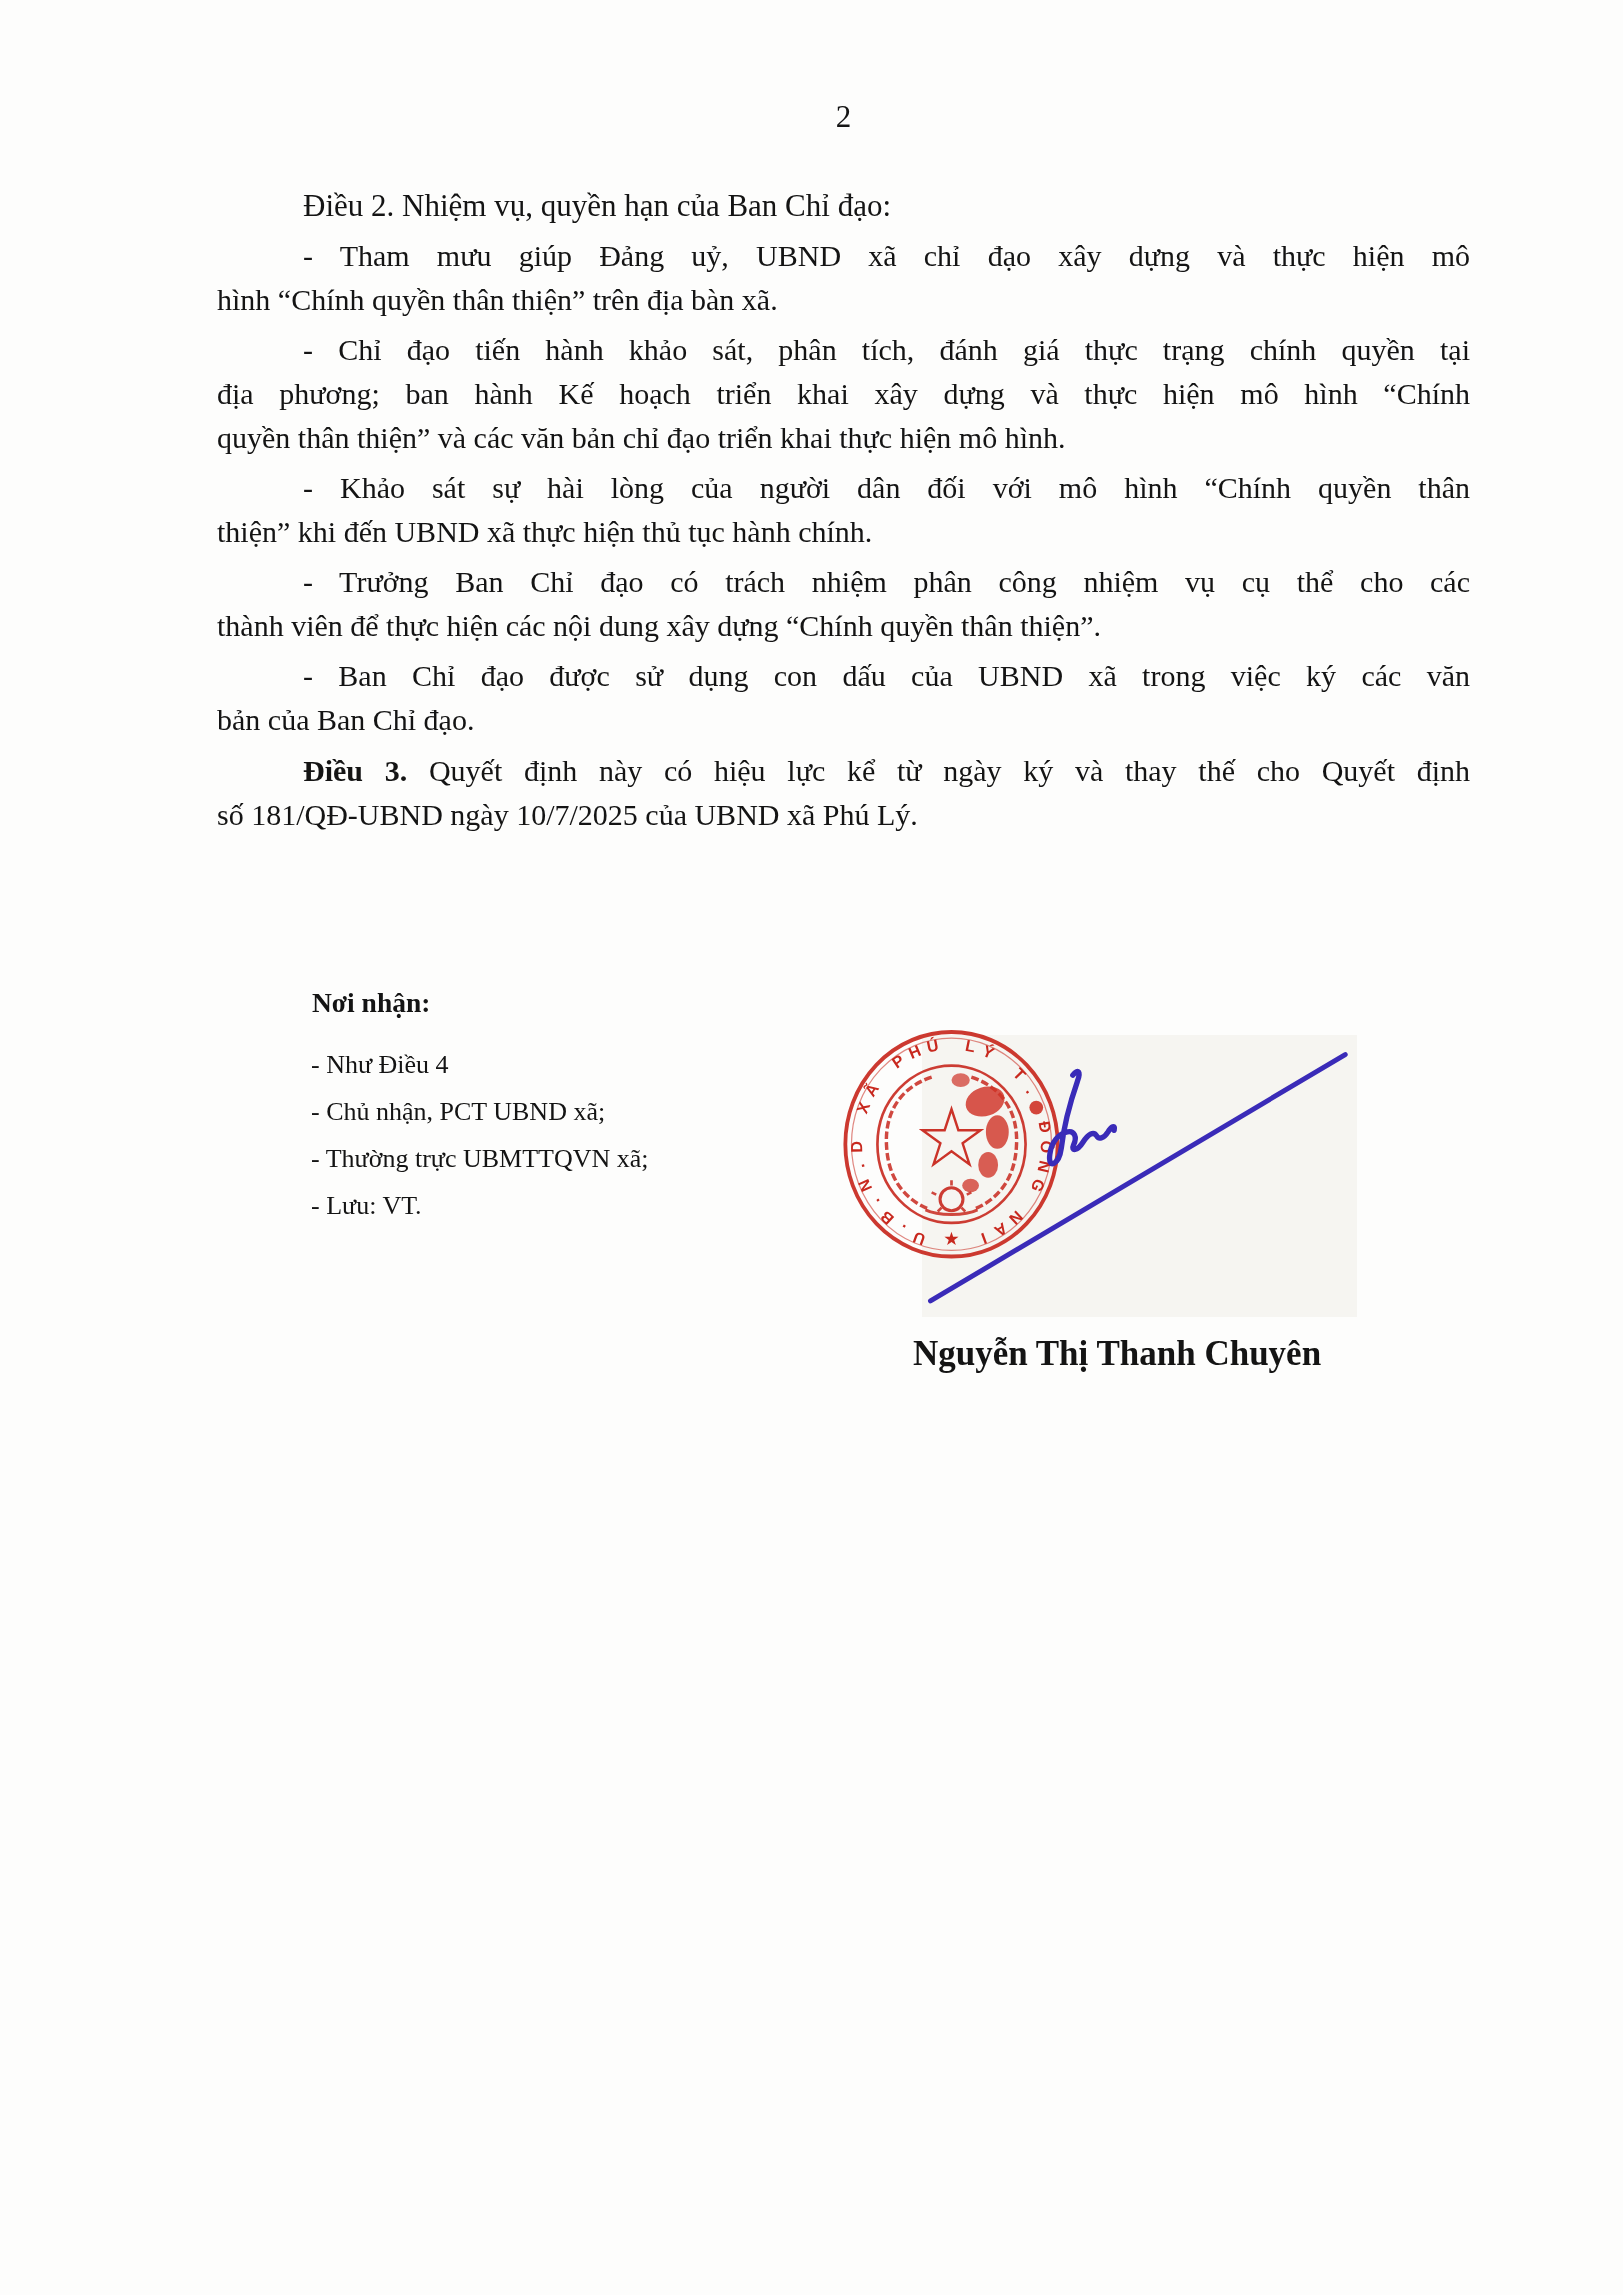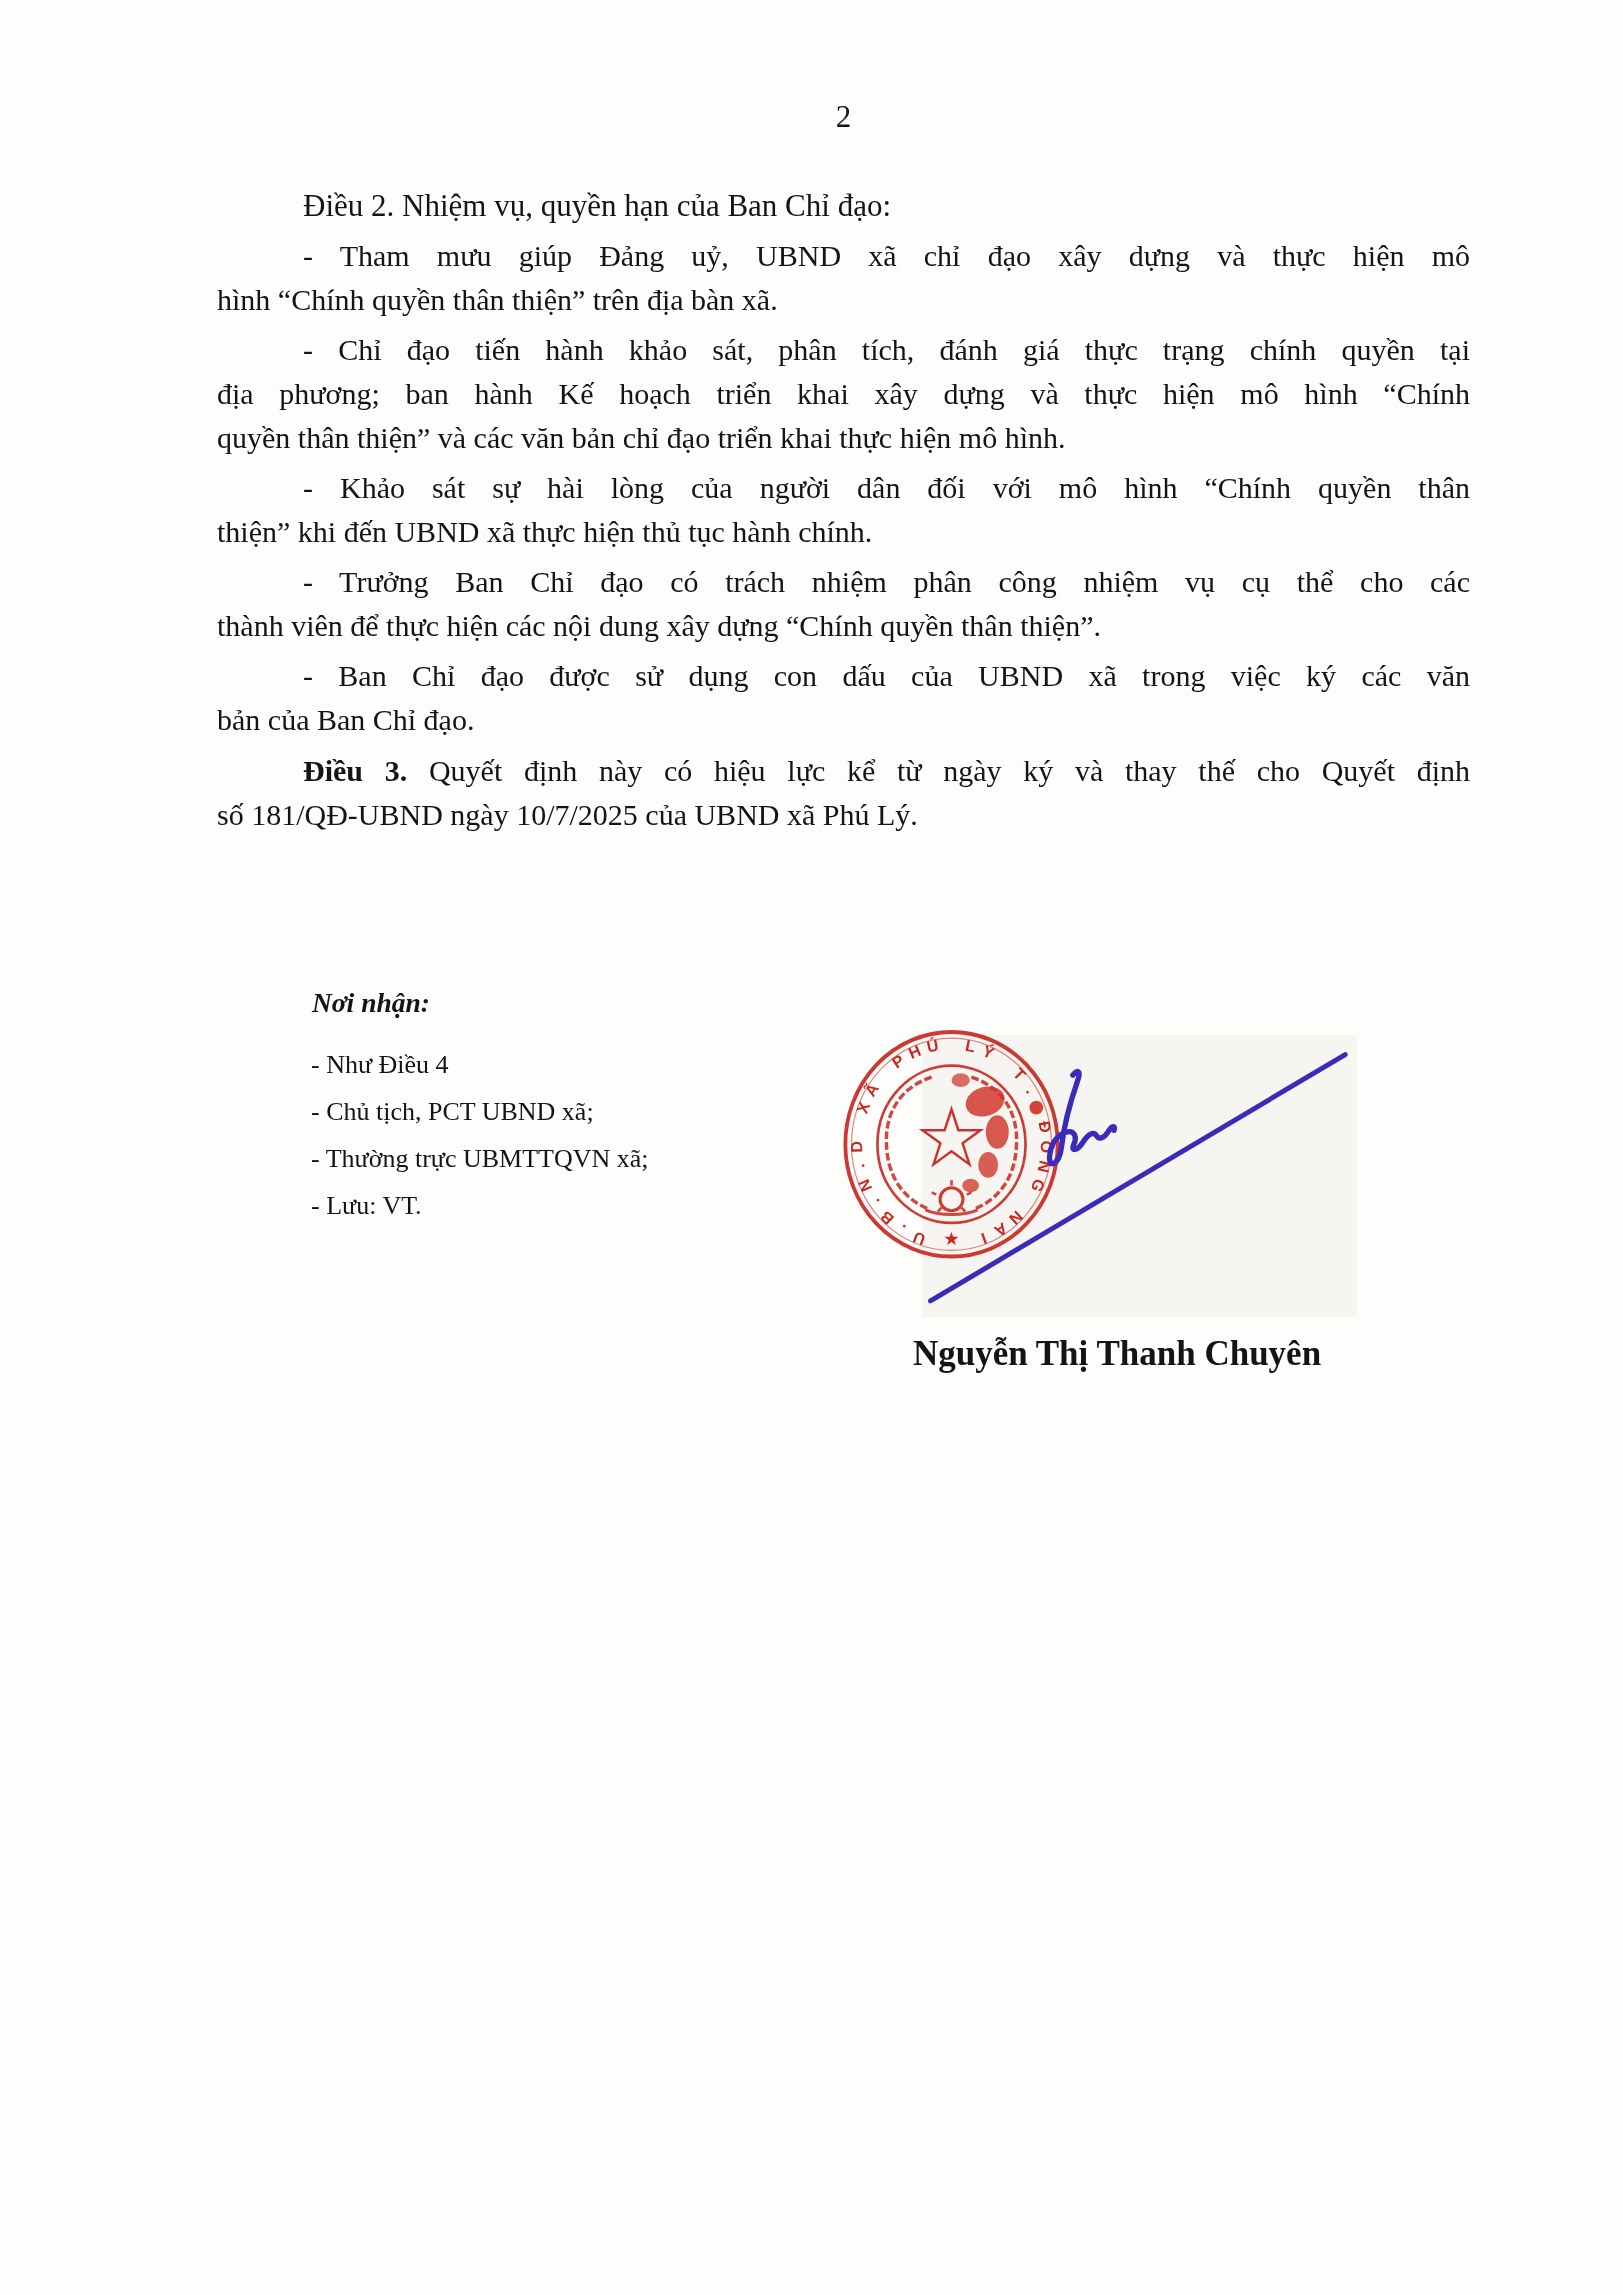--- a/index.html
+++ b/index.html
@@ -32,21 +32,21 @@
   .p{margin-top:6.1px;}
   .line{
     height:44px;line-height:44px;overflow:hidden;
     text-align:justify;text-align-last:justify;
   }
   .line.last{text-align:left;text-align-last:left;}
   .line.indent{padding-left:86px;}
   .line b{font-weight:bold;margin-top:17px;}
   #recipients-label{
     position:absolute;left:312px;top:984px;
-    font-size:27.5px;font-weight:bold;font-style:italic;line-height:37px;
+    font-size:27.5px;font-weight:bold;line-height:37px;
   }
   #recipients{
     position:absolute;left:311px;top:1041px;
     font-size:26px;line-height:47px;
   }
   #signer-title{
     position:absolute;left:880px;top:989px;width:490px;
     text-align:center;font-size:34px;font-weight:bold;letter-spacing:0.8px;
   }
   #signer-name{
@@ -103,21 +103,21 @@
         <div class="p">
           <div class="line indent"><b>Điều 3.</b> Quyết định này có hiệu lực kể từ ngày ký và thay thế cho Quyết định</div>
           <div class="line last">số 181/QĐ-UBND ngày 10/7/2025 của UBND xã Phú Lý.</div>
         </div>
       </div>
   </div>
 
   <div id="recipients-label">Nơi nhận:</div>
   <div id="recipients">
       <div>- Như Điều 4</div>
-      <div>- Chủ tịch, PCT UBND xã;</div>
+      <div>- Chủ nhận, PCT UBND xã;</div>
       <div>- Thường trực UBMTTQVN xã;</div>
       <div>- Lưu: VT.</div>
     </div>
 
 
   <div id="sig-bg"></div>
 
   <svg id="seal-svg" width="223" height="231" viewBox="0 0 292 302">
     <g stroke="#c8281e" fill="none">
       <ellipse cx="146" cy="152" rx="139" ry="147" stroke-width="5" opacity="0.92"></ellipse>

